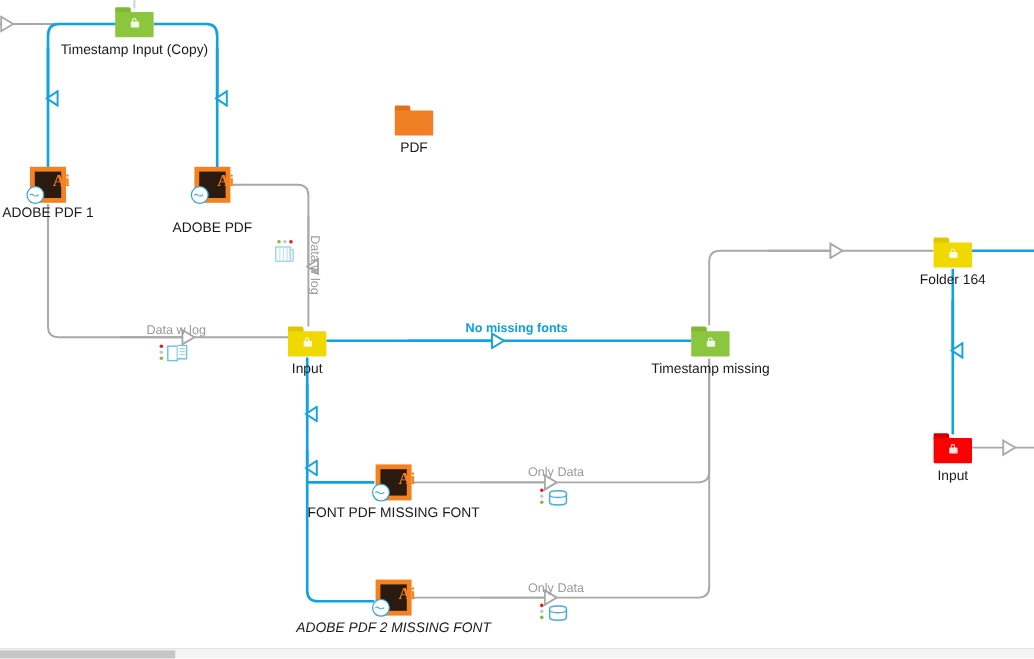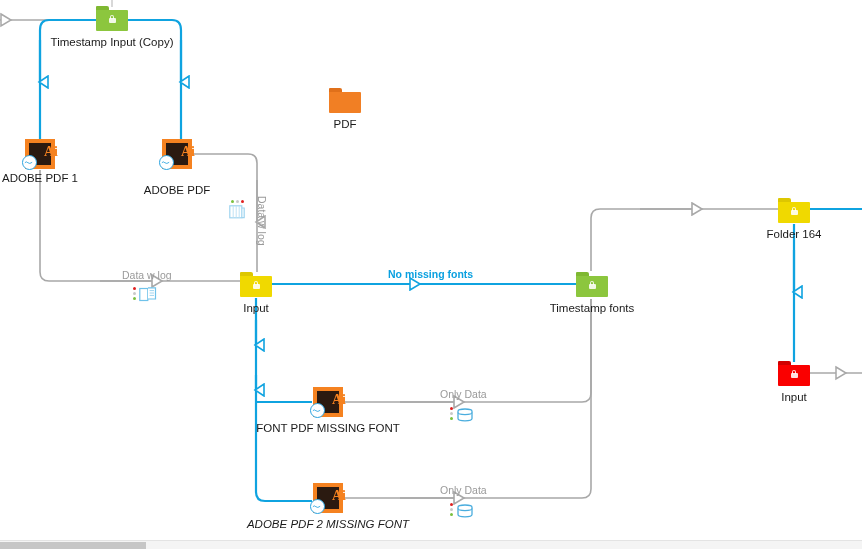--- a/index.html
+++ b/index.html
@@ -358,21 +358,21 @@
       <div class="node-icon">
         <div class="folder">
           <div class="tab" style="background:#7fb832;"></div>
           <div class="body" style="background:#8cc63e;"></div>
           <div class="lock">
               <div class="shackle"></div>
               <div class="bodyl"></div>
             </div>
         </div>
       </div>
-      <div class="node-label">Timestamp fonts</div>
+      <div class="node-label">Timestamp missing</div>
     </div>
 
     <div class="node" style="left:794px; top:211px;">
       <div class="node-icon">
         <div class="folder">
           <div class="tab" style="background:#ddc700;"></div>
           <div class="body" style="background:#f0d900;"></div>
           <div class="lock">
               <div class="shackle"></div>
               <div class="bodyl"></div>

